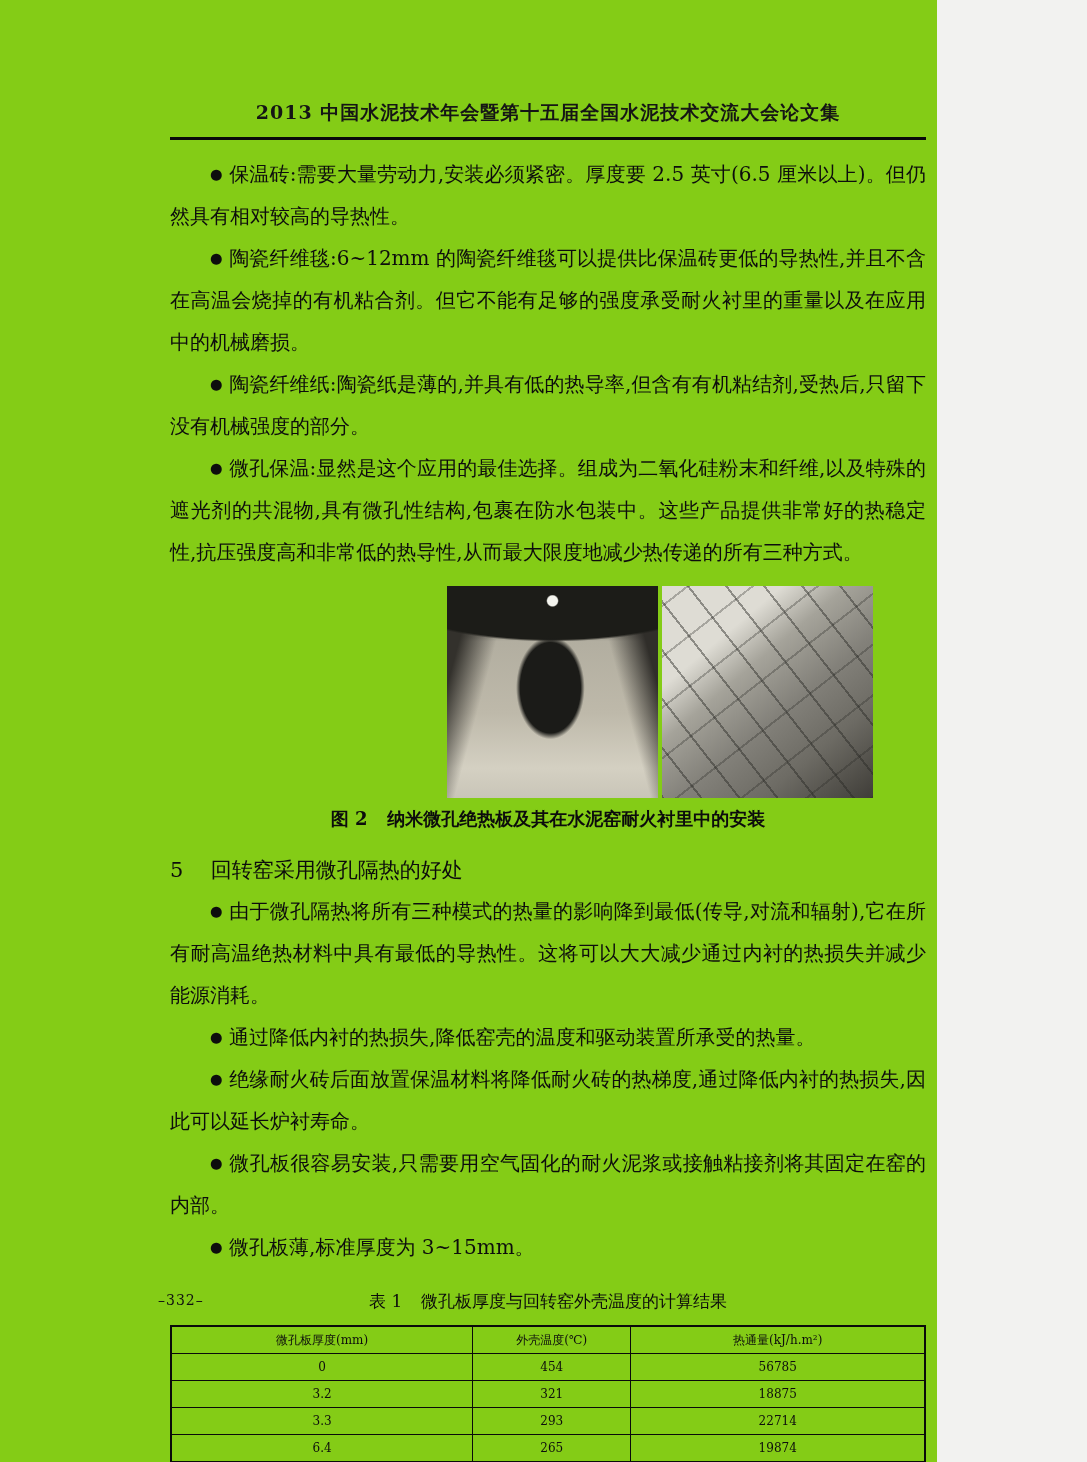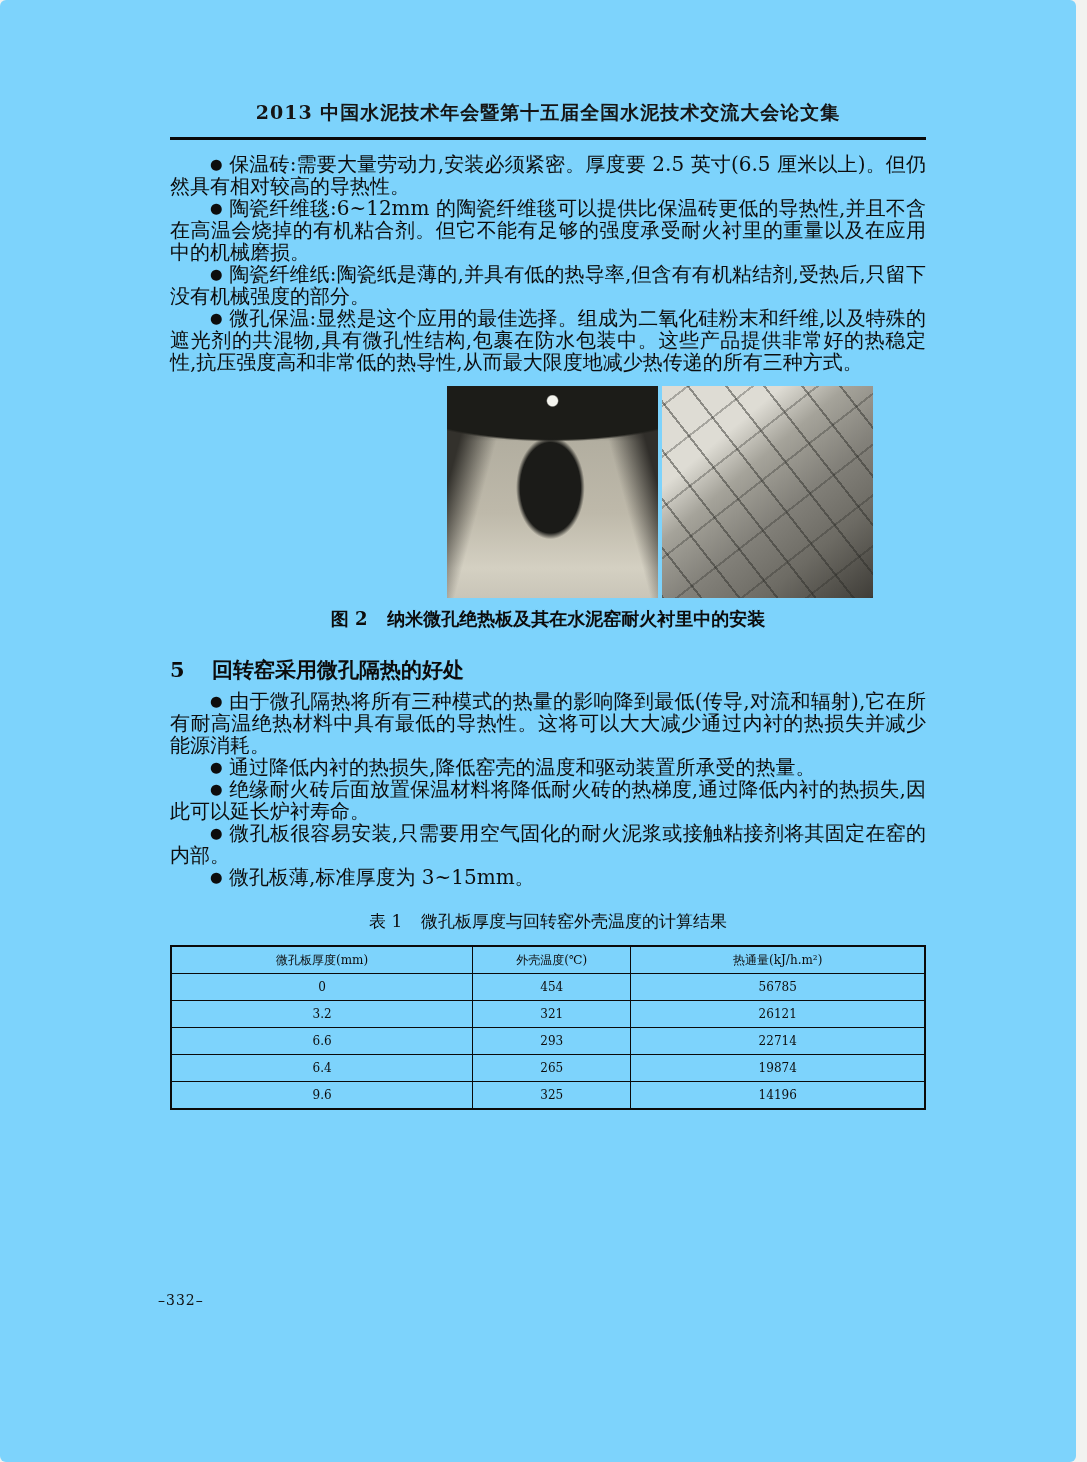--- a/index.html
+++ b/index.html
@@ -3,25 +3,24 @@
 <meta charset="utf-8">
 <style>
   html,body { margin:0; padding:0; }
   body {
     width:1087px; height:1462px;
     background:#f2f2f0;
     font-family:"DejaVu Serif","Liberation Serif",serif;
   }
   .page {
     position:relative;
-    width:1076px; height:1462px;
-    background:#7dd3fc;
+    width:937px; height:1462px;
+    background:#84cc16;
     color:#111111;
     overflow:hidden;
-    border-radius:6px;
   }
   .content {
     position:absolute;
     left:170px; top:100px;
     width:756px;
   }
   
   .header-title {
     text-align:center;
     font-size:19px;
@@ -32,21 +31,21 @@
   .header-rule {
     margin-top:11px;
     border-bottom:3px solid #0a0a0a;
     height:0;
   }
   
   .paras { margin-top:13px; }
   p.para {
     margin:0;
     font-size:20px;
-    line-height:22px;
+    line-height:42px;
     text-align:justify;
     text-indent:2em;
     color:#0d0d0d;
   }
   .bullet {
     font-size:0.72em;
     margin-right:0.45em;
     vertical-align:2px;
   }
   
@@ -86,21 +85,21 @@
     text-align:center;
     font-size:18px;
     font-weight:bold;
     color:#0c0c0c;
   }
   .cap-gap { margin-left:1.1em; }
   
   .sec {
     margin:25px 0 0 0;
     font-size:21px;
-    font-weight:bold;
+    font-weight:normal;
     color:#0c0c0c;
   }
   .sec-title { margin-left:1.3em; }
   .sec-paras { margin-top:6px; }
   
   .tbl-caption {
     margin-top:22px;
     text-align:center;
     font-size:17px;
     font-weight:normal;
@@ -202,25 +201,25 @@
 
           <tr>
             <td>0</td>
             <td>454</td>
             <td>56785</td>
           </tr>
 
           <tr>
             <td>3.2</td>
             <td>321</td>
-            <td>26121</td>
-          </tr>
-
-          <tr>
-            <td>6.6</td>
+            <td>18875</td>
+          </tr>
+
+          <tr>
+            <td>3.3</td>
             <td>293</td>
             <td>22714</td>
           </tr>
 
           <tr>
             <td>6.4</td>
             <td>265</td>
             <td>19874</td>
           </tr>
 

